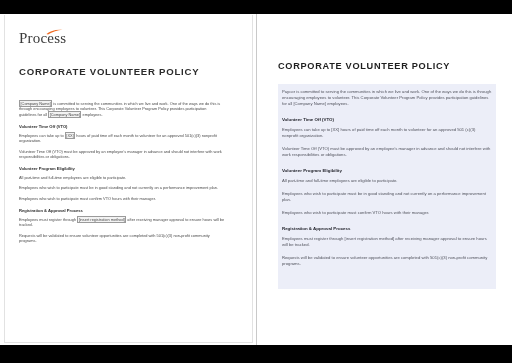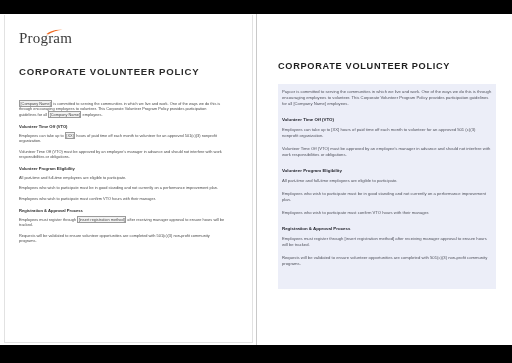--- a/index.html
+++ b/index.html
@@ -131,21 +131,21 @@
 
 <div class="stage">
 
   <div class="panel-left">
     <div class="page-left">
 
       <div class="logo">
         <svg class="logo-swoosh" viewBox="0 0 34 12">
           <path d="M1 10 C8 4, 18 0.5, 33 1.5 C24 2.5, 12 5.5, 4 11 Z" fill="#ef6a21"></path>
         </svg>
-        <div class="logo-word">Program</div>
+        <div class="logo-word">Process</div>
       </div>
 
       <div class="doc-title-l">CORPORATE VOLUNTEER POLICY</div>
 
       <div class="body-left">
 
         <p><span class="ph">[Company Name]</span><span> is committed to serving the communities in which we live and work. One of the ways we do this is through encouraging employees to volunteer. This Corporate Volunteer Program Policy provides participation guidelines for all </span><span class="ph">[Company Name]</span><span> employees.</span></p>
 
         <h3>Volunteer Time Off (VTO)</h3>
         <p><span>Employees can take up to </span><span class="ph">[XX]</span><span> hours of paid time off each month to volunteer for an approved 501(c)(3) nonprofit organization.</span></p>

